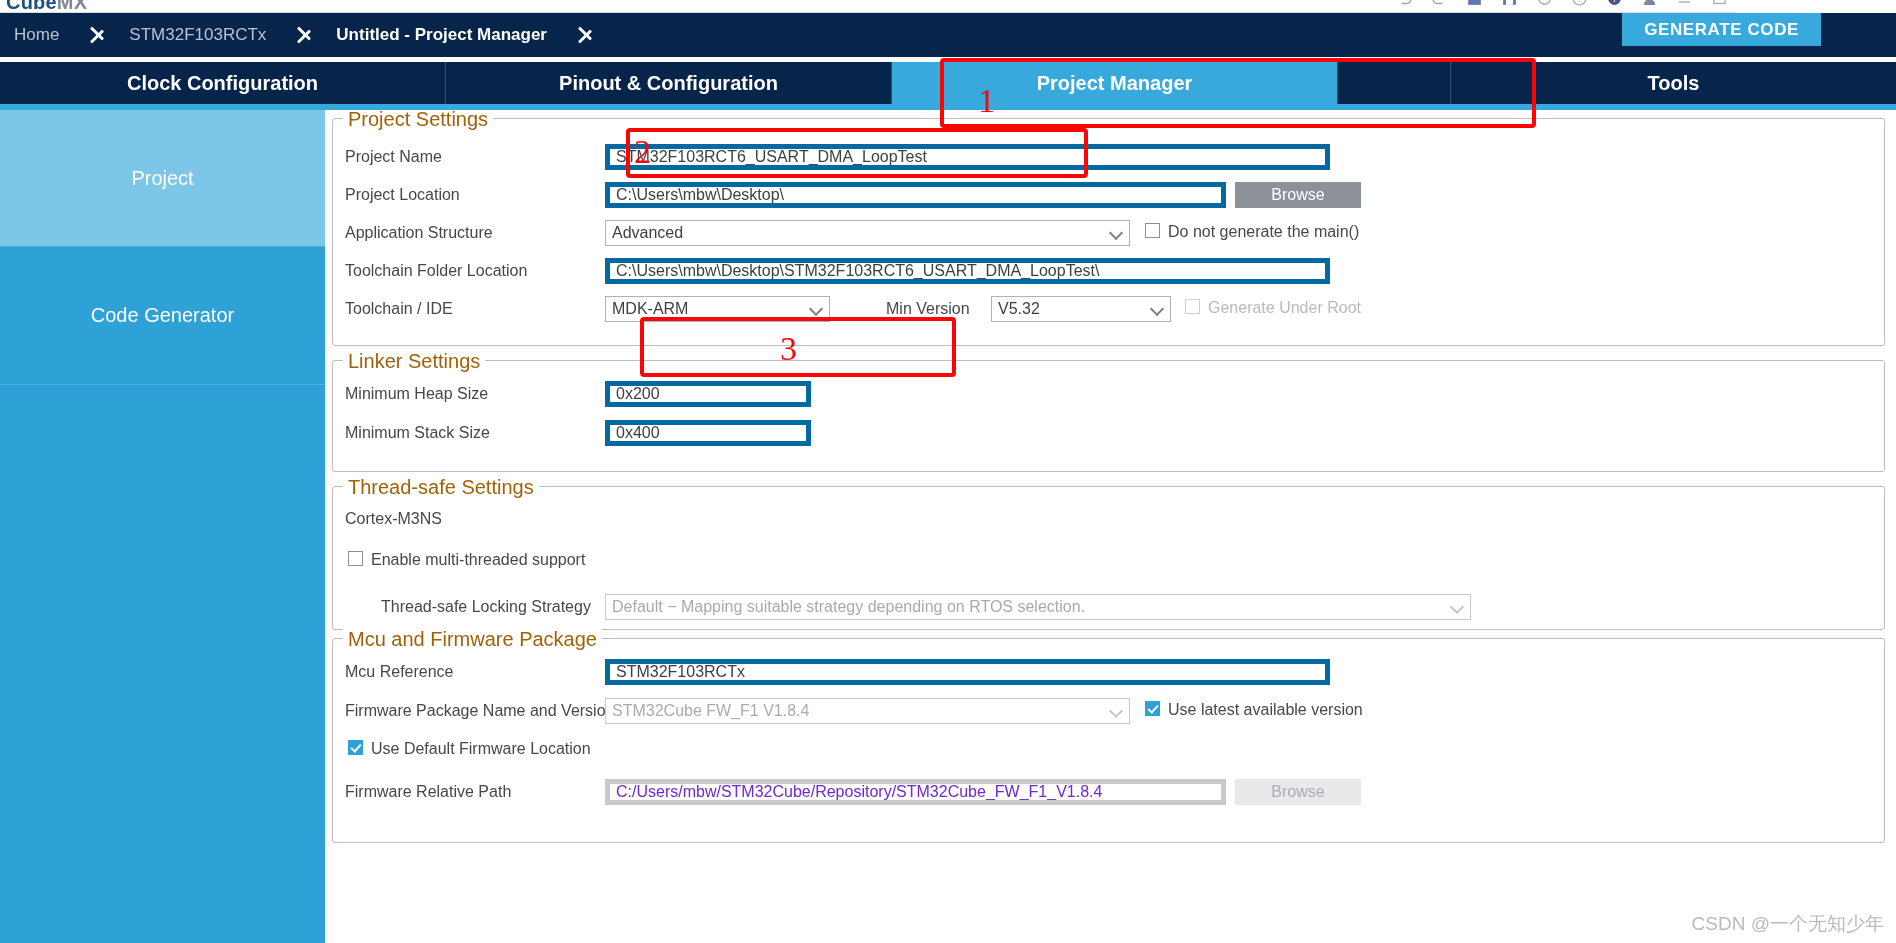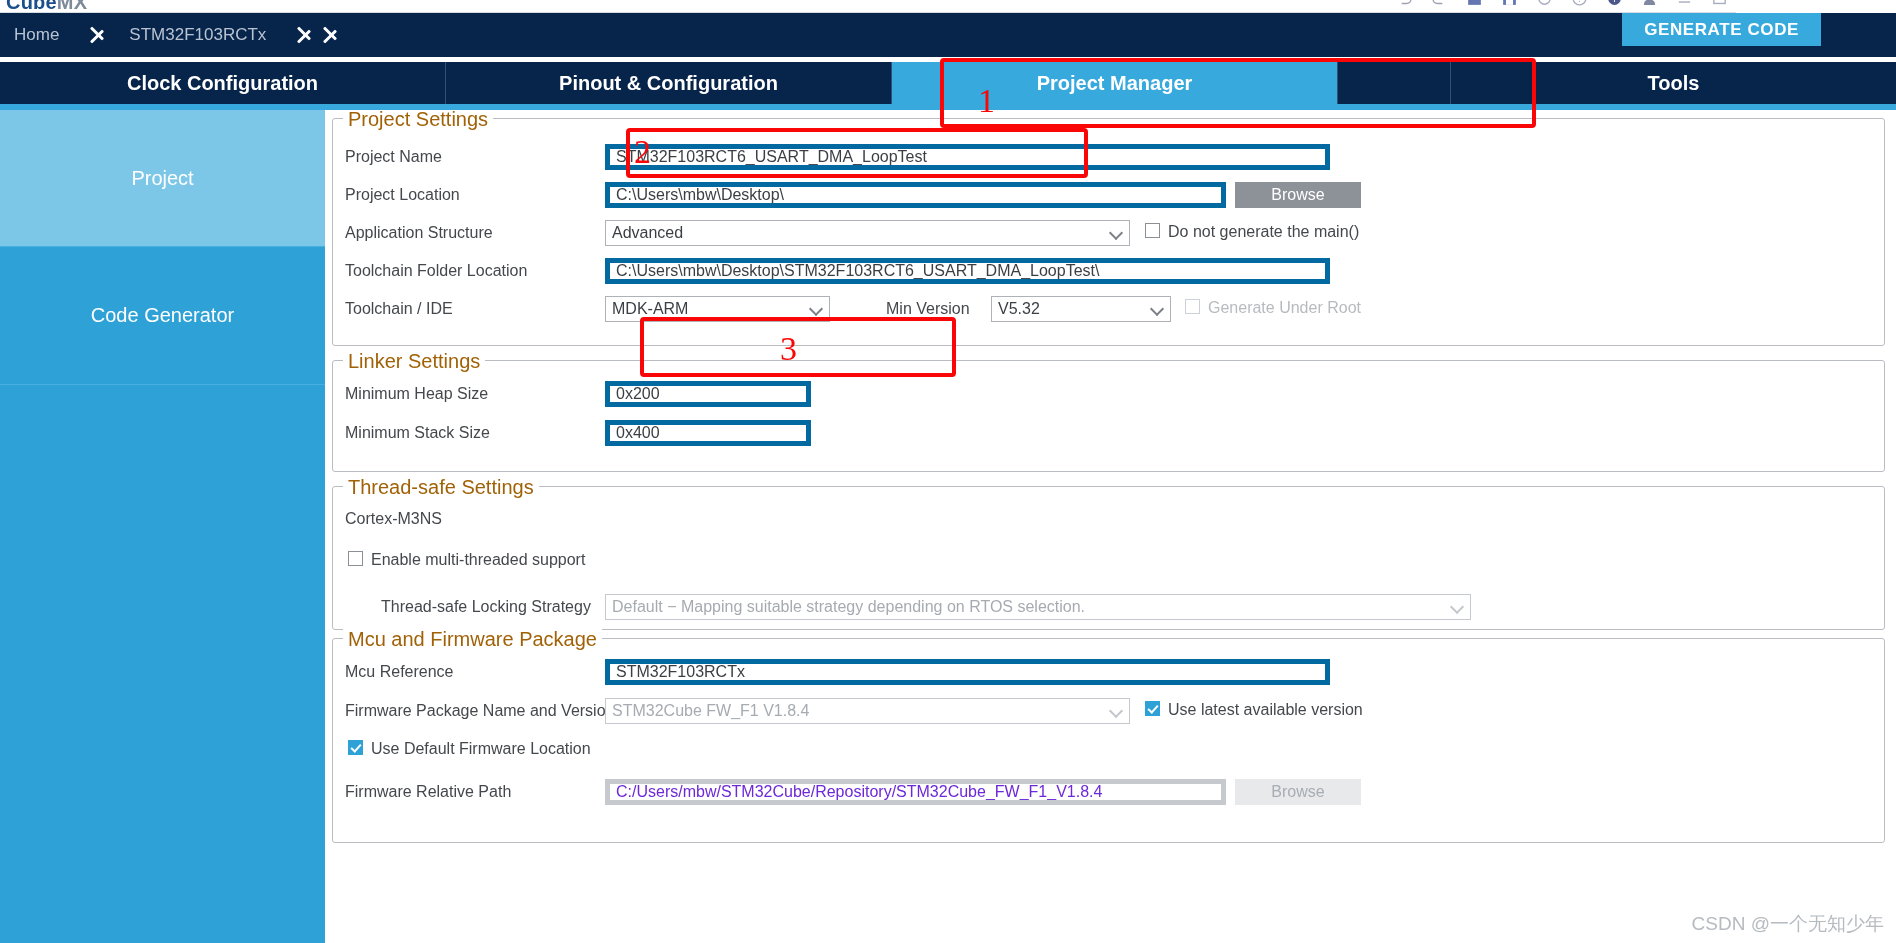--- a/index.html
+++ b/index.html
@@ -263,20 +263,23 @@
   <div class="crumbbar">
     <div class="crumbs">
       <div class="crumb">
           <span>Home</span>
         </div>
       <div class="chev"></div>
       <div class="crumb">
           <span>STM32F103RCTx</span>
         </div>
       <div class="chev"></div>
+      <div class="crumb active">
+          <span>Untitled - Project Manager</span>
+        </div>
       <div class="chev"></div>
     </div>
     <div class="gen-code-btn">GENERATE CODE</div>
   </div>
 
   <div class="tabbar">
     <div class="tab">Clock Configuration</div>
     <div class="tab">Pinout &amp; Configuration</div>
     <div class="tab sel">Project Manager</div>
     <div class="tab spacer"></div>

